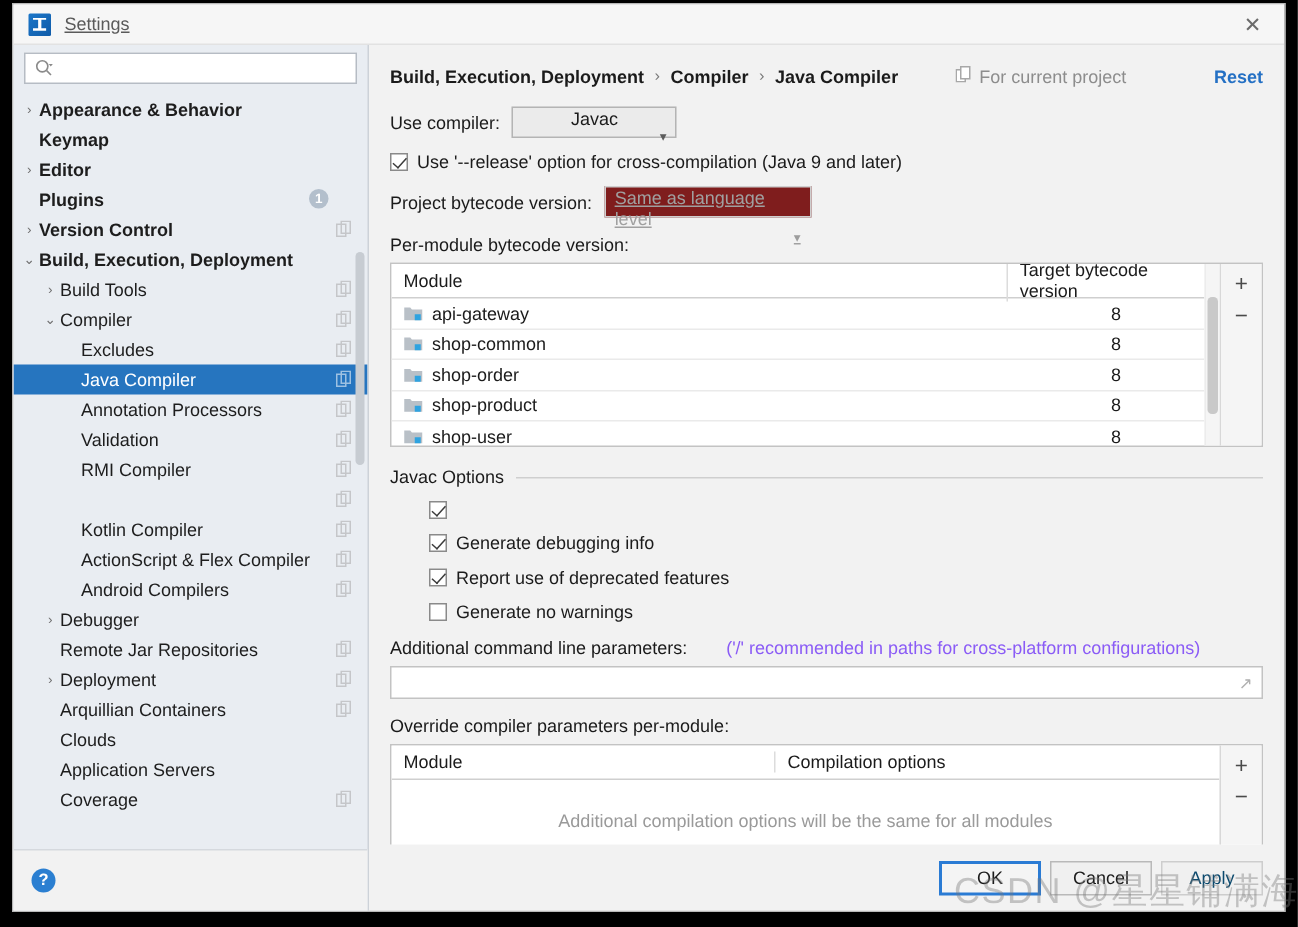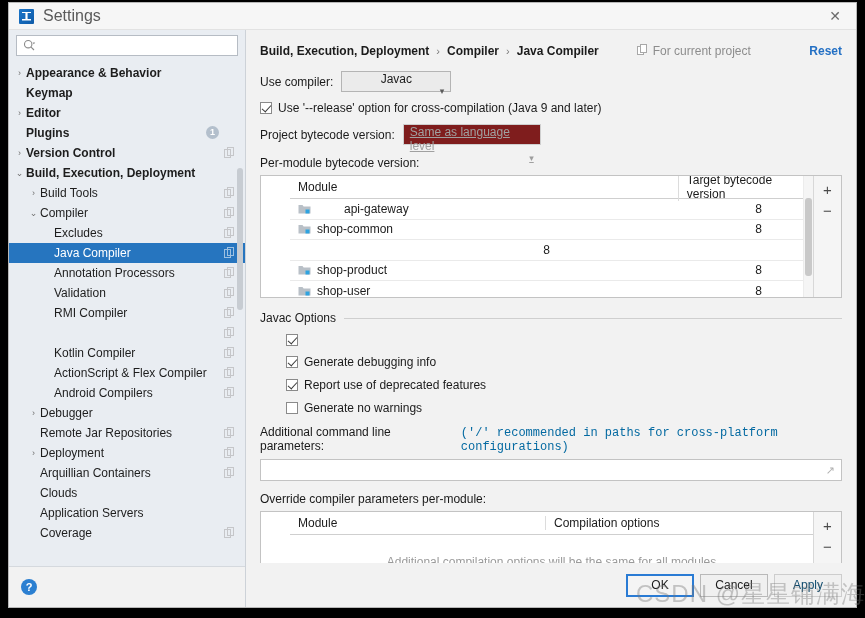--- a/index.html
+++ b/index.html
@@ -54,22 +54,23 @@
   .ij-logo:before {
     content: "";
     position: absolute;
     left: 3px; top: 3px;
     width: 9px; height: 9px;
     background: #ffffff;
     clip-path: polygon(0 0,100% 0,100% 18%,62% 18%,62% 82%,100% 82%,100% 100%,0 100%,0 82%,38% 82%,38% 18%,0 18%);
   }
   .title-text {
     margin-left: 9px;
-    font-size: 16px;
+    font-size: 12px;
     color: #5a5a5a;
+    text-decoration: underline;
   }
   .close-btn {
     position: absolute;
     right: 0; top: 0;
     width: 42px; height: 26px;
     display: flex; align-items: center; justify-content: center;
     color: #6b6b6b;
     font-size: 14px;
     cursor: default;
   }
@@ -315,21 +316,20 @@
     display: flex;
     border: 1px solid #c3c3c3;
     background: #ffffff;
     box-sizing: border-box;
   }
   .table-main {
     flex: 1 1 auto;
     min-width: 0;
     position: relative;
     overflow: hidden;
-    margin-left: 29px;
   }
   .th-row {
     display: flex;
     height: 22px;
     background: #ffffff;
     border-bottom: 1px solid #cfcfcf;
     font-size: 12px;
     align-items: center;
     color: #1b1b1b;
   }
@@ -394,21 +394,21 @@
     margin-left: 8px;
   }
   .group-body { padding-left: 26px; }
 
   .param-row {
     display: flex;
     margin-top: 10px;
     font-size: 12px;
     align-items: baseline;
   }
-  .param-hint { margin-left: 26px; color: #0369a1; font-family: Liberation Mono, monospace; }
+  .param-hint { margin-left: 26px; color: #8b5cf6; }
   .text-field {
     margin-top: 5px;
     height: 22px;
     background: #ffffff;
     border: 1px solid #c3c3c3;
     box-sizing: border-box;
     display: flex;
     align-items: center;
     position: relative;
   }
@@ -713,21 +713,21 @@
           <div class="section-label">Per-module bytecode version:</div>
 
           <div class="table-wrap" style="height:123px;">
             <div class="table-main">
               <div class="th-row">
                 <div class="th" style="width:424px;">Module</div>
                 <div class="th sep" style="flex:1 1 auto;">Target bytecode version</div>
               </div>
               <div id="module-rows">
                   <div class="td-row">
-                    <div class="td" style="width: 424px; gap: 27px;">
+                    <div class="td" style="width: 424px;">
                       <span class="mod-ico">
                         <svg width="13" height="12" viewBox="0 0 13 12">
                           <path d="M0.5 2 L4.5 2 L5.6 3.4 L12.5 3.4 L12.5 10.5 L0.5 10.5 Z" fill="#b9c0c7"></path>
                           <rect x="7.5" y="6.5" width="4" height="4" fill="#2fa3e0"></rect>
                         </svg>
                       </span>
                       <span>api-gateway</span>
                     </div>
                     <div class="td center" style="flex: 1 1 auto;">8</div>
                   </div>
@@ -737,20 +737,29 @@
                         <svg width="13" height="12" viewBox="0 0 13 12">
                           <path d="M0.5 2 L4.5 2 L5.6 3.4 L12.5 3.4 L12.5 10.5 L0.5 10.5 Z" fill="#b9c0c7"></path>
                           <rect x="7.5" y="6.5" width="4" height="4" fill="#2fa3e0"></rect>
                         </svg>
                       </span>
                       <span>shop-common</span>
                     </div>
                     <div class="td center" style="flex: 1 1 auto;">8</div>
                   </div>
                   <div class="td-row">
+                    <div class="td" style="width: 424px;">
+                      <span class="mod-ico">
+                        <svg width="13" height="12" viewBox="0 0 13 12">
+                          <path d="M0.5 2 L4.5 2 L5.6 3.4 L12.5 3.4 L12.5 10.5 L0.5 10.5 Z" fill="#b9c0c7"></path>
+                          <rect x="7.5" y="6.5" width="4" height="4" fill="#2fa3e0"></rect>
+                        </svg>
+                      </span>
+                      <span>shop-order</span>
+                    </div>
                     <div class="td center" style="flex: 1 1 auto;">8</div>
                   </div>
                   <div class="td-row">
                     <div class="td" style="width: 424px;">
                       <span class="mod-ico">
                         <svg width="13" height="12" viewBox="0 0 13 12">
                           <path d="M0.5 2 L4.5 2 L5.6 3.4 L12.5 3.4 L12.5 10.5 L0.5 10.5 Z" fill="#b9c0c7"></path>
                           <rect x="7.5" y="6.5" width="4" height="4" fill="#2fa3e0"></rect>
                         </svg>
                       </span>

